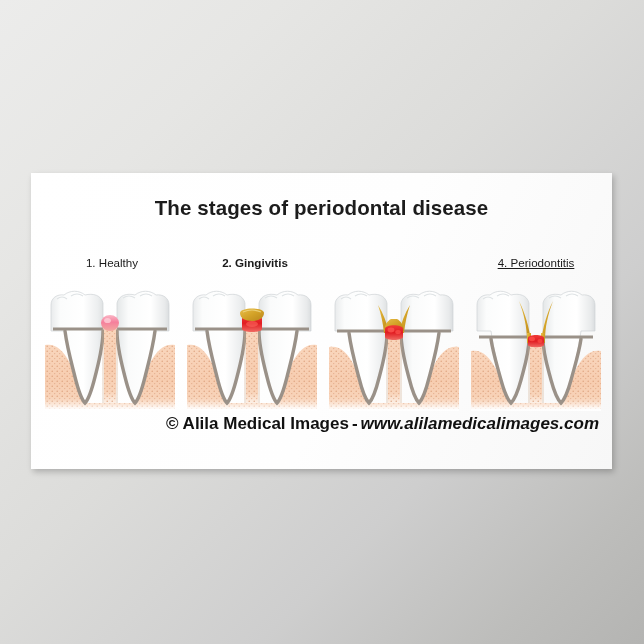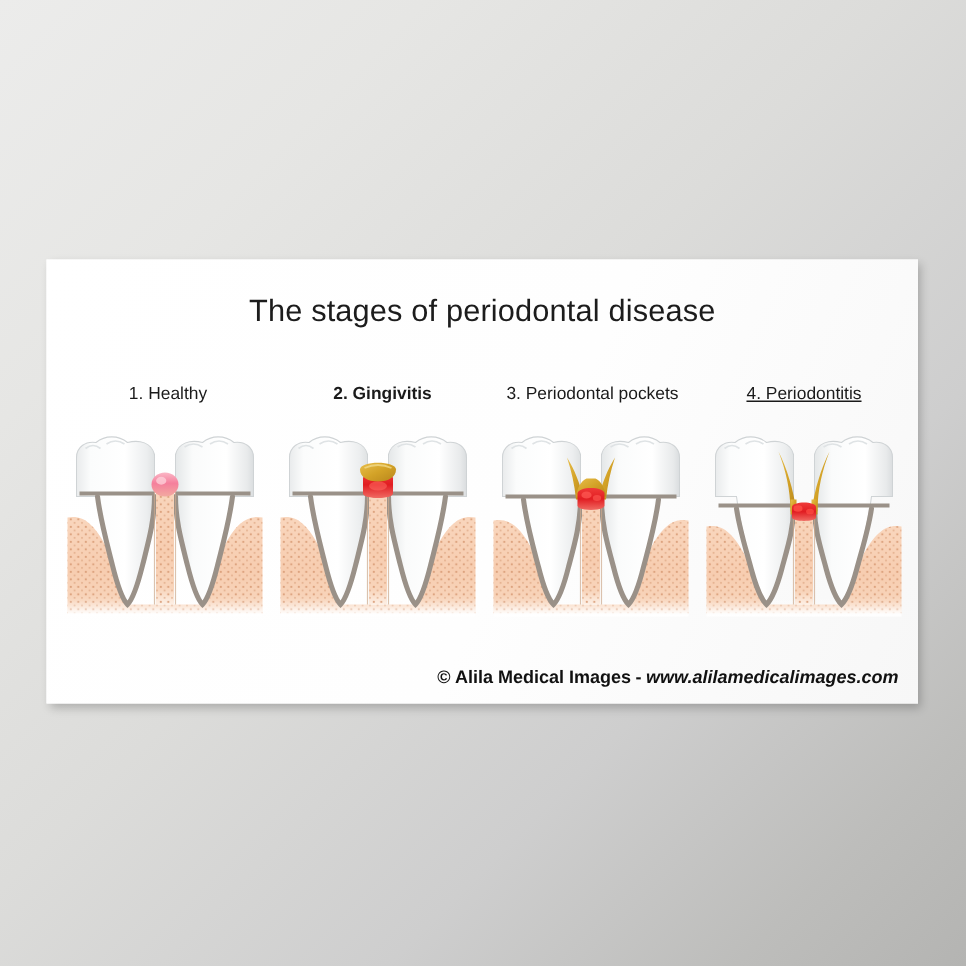--- a/index.html
+++ b/index.html
@@ -16,21 +16,21 @@
   .poster{
     position:absolute;left:31px;top:173px;width:581px;height:296px;
     background:#fdfdfd;
     box-shadow:2px 3px 6px rgba(0,0,0,0.22);
   }
   .poster-inner{position:absolute;inset:0;background:
      linear-gradient(115deg,#ffffff 0%,#fefefe 55%,#f7f7f7 100%);}
 
   .title{
     position:absolute;left:0;right:0;top:23px;text-align:center;
-    font-size:20.5px;color:#1c1c1c;letter-spacing:.1px;
+    font-size:20.5px;color:#1c1c1c;letter-spacing:.1px;font-weight:bold;
   }
 
   
   .labels{position:absolute;left:0;top:83px;width:581px;height:18px;}
   .label{
     position:absolute;top:0;font-size:11.6px;color:#1a1a1a;
     white-space:nowrap;font-weight:500;
   }
   .lb0{left:12px;width:138px;text-align:center;}
   .lb1{left:155px;width:138px;text-align:center;font-weight:bold;}
@@ -41,41 +41,40 @@
   .panels{position:absolute;left:0;top:112px;width:581px;height:132px;}
   .panel{position:absolute;top:0;width:138px;height:132px;}
   .p0{left:10px;}
   .p1{left:152px;}
   .p2{left:294px;}
   .p3{left:436px;}
   .panel svg{display:block;width:138px;height:132px;}
 
   
   .credit{
-    position:absolute;right:13px;bottom:11px;
-    font-size:12px;color:#111;white-space:nowrap;
+    position:absolute;right:13px;bottom:35px;
+    font-size:17px;color:#111;white-space:nowrap;
   }
   .credit .cbold{font-weight:bold;}
   .credit .cdash{font-weight:bold;padding:0 3px;}
   .credit .curl{font-style:italic;font-weight:bold;}
 </style>
 </head>
 <body>
 
 <div class="stage">
 
   <div class="poster">
     <div class="poster-inner"></div>
 
     <div class="title">The stages of periodontal disease</div>
 
     <div class="labels">
       <div class="label lb0">1. Healthy</div>
       <div class="label lb1">2. Gingivitis</div>
-      <div class="label lb2">3. Periodontal pockets</div>
       <div class="label lb3">4. Periodontitis</div>
     </div>
 
     <div class="panels">
 
       <svg width="0" height="0" style="position:absolute">
         <defs>
           <linearGradient id="enamel" x1="0" y1="0" x2="1" y2="0">
             <stop offset="0" stop-color="#e9ebec"></stop>
             <stop offset="0.18" stop-color="#fbfcfc"></stop>

